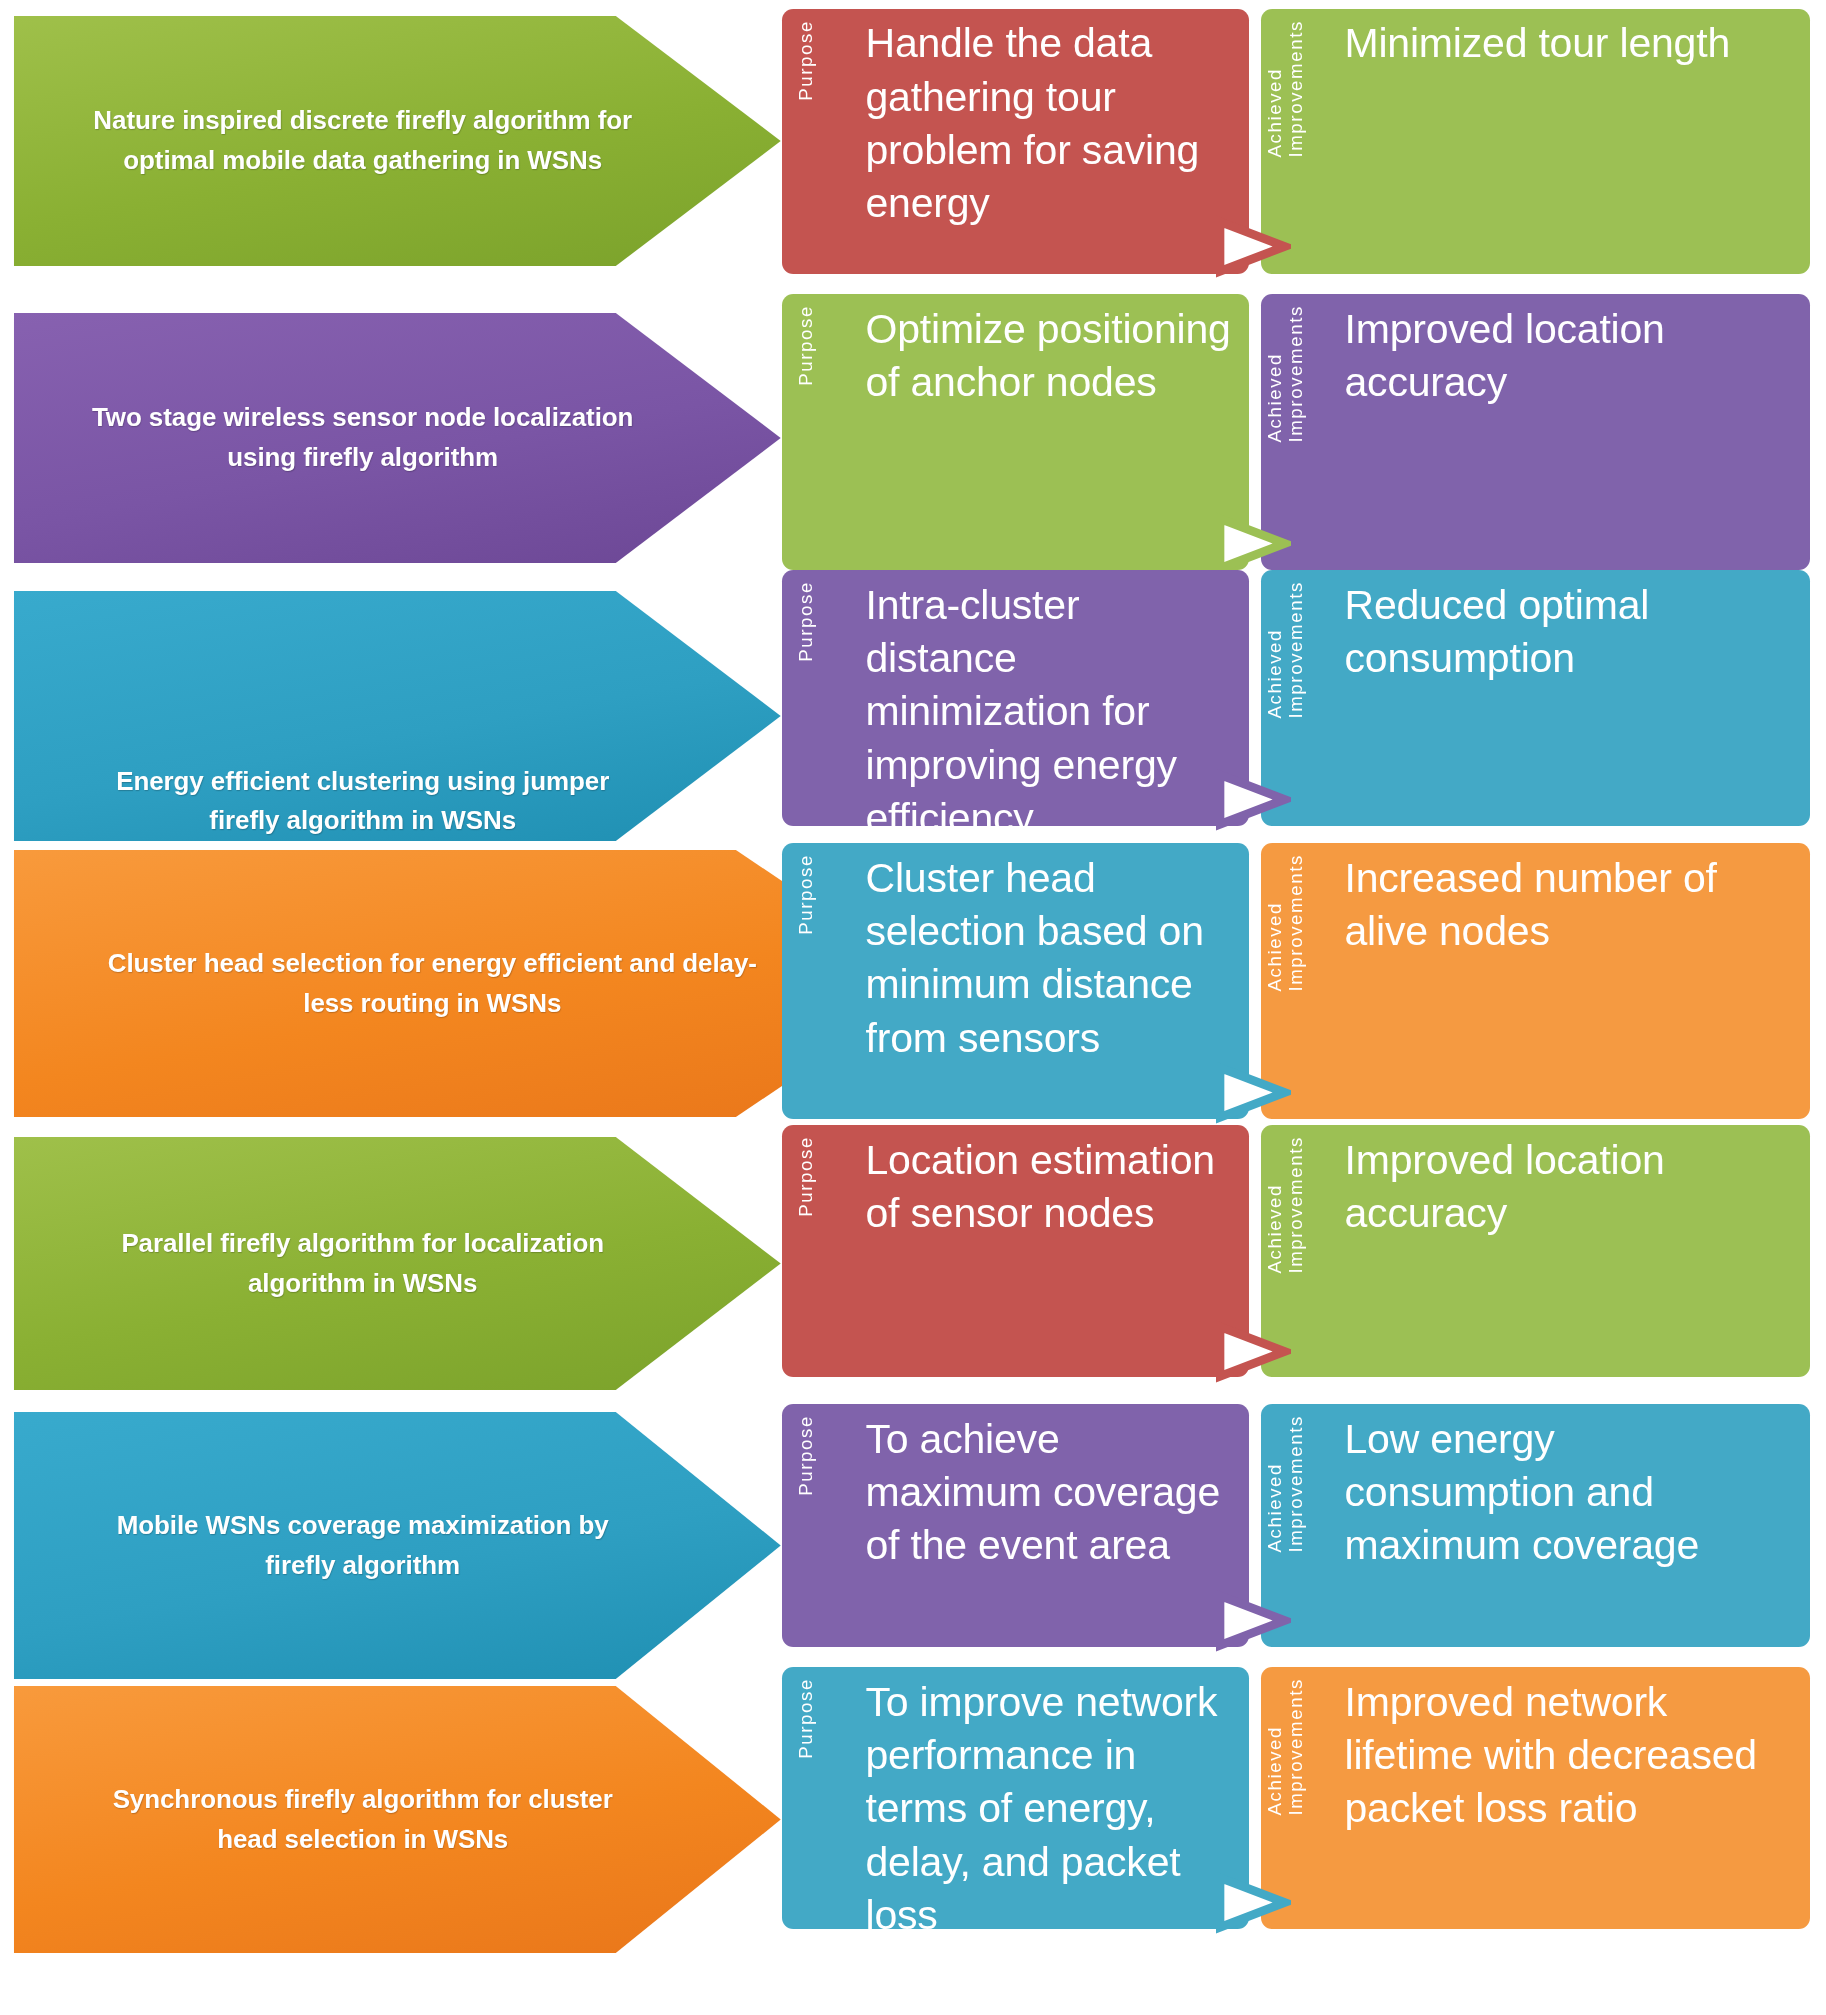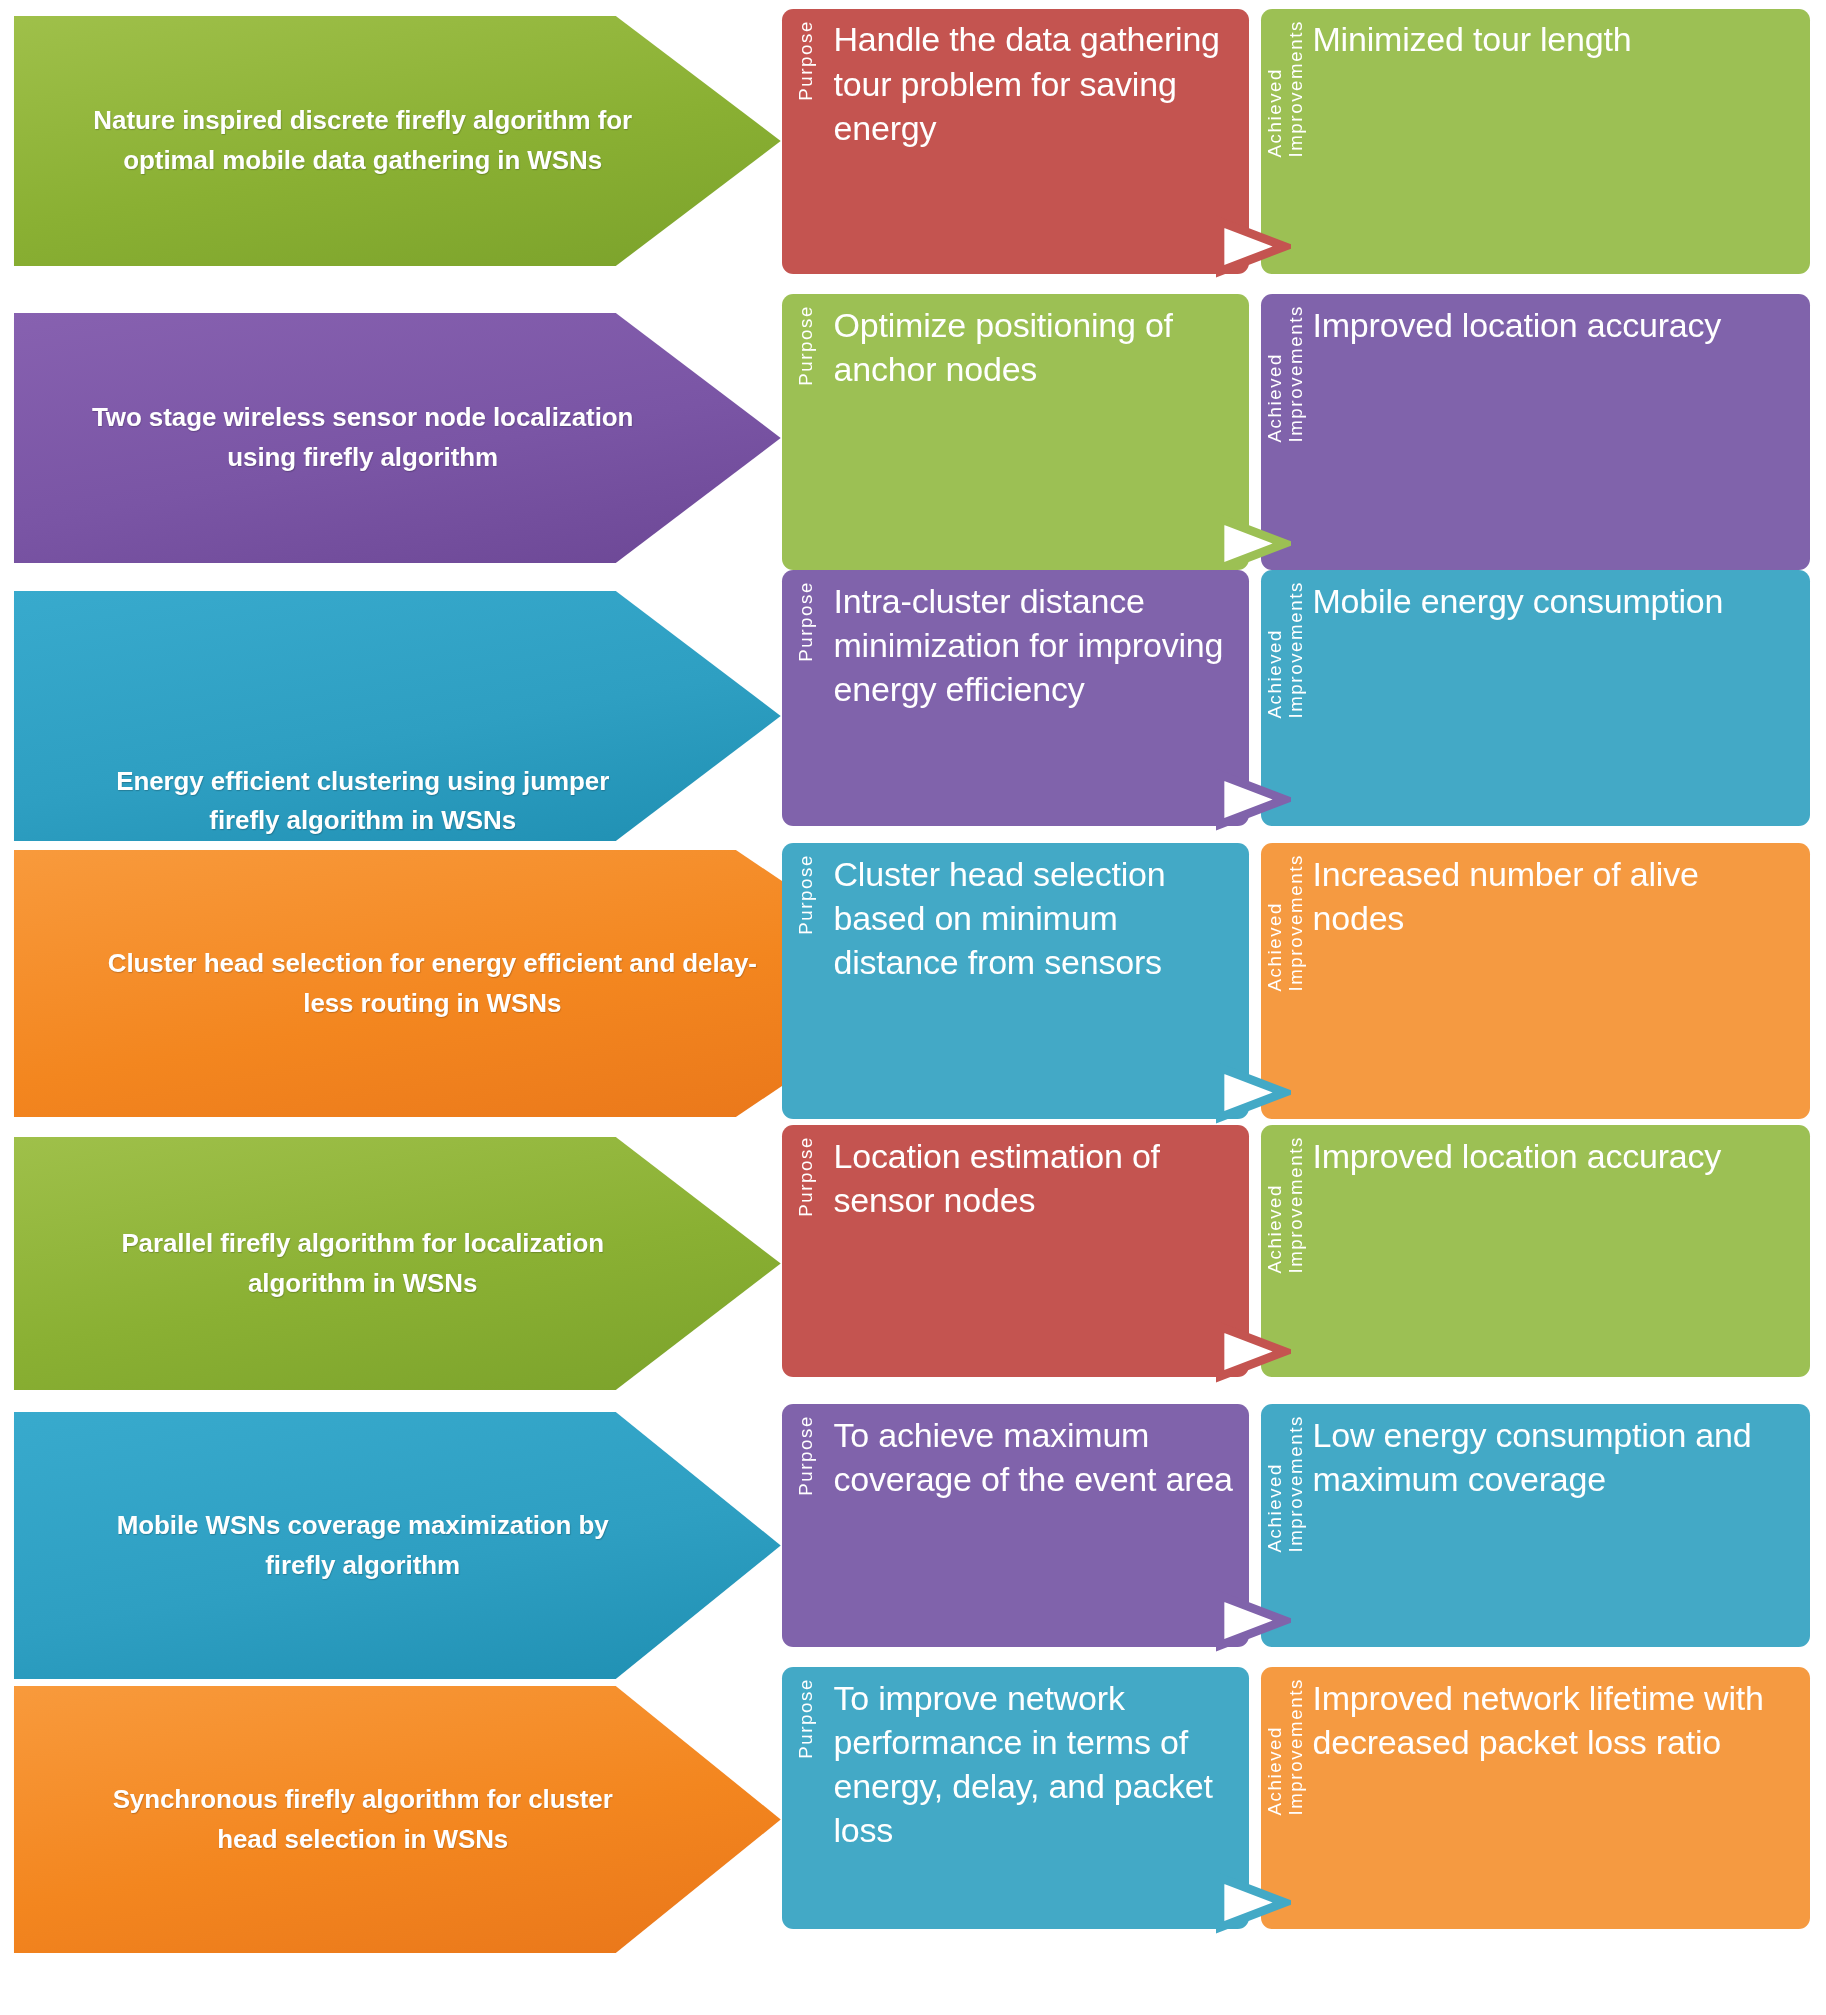--- a/index.html
+++ b/index.html
@@ -71,24 +71,25 @@
     font-weight: normal;
     white-space: pre-line;
     text-align: left;
   }
   .card-body {
     flex: 1 1 auto;
     padding: 8.7px 15px 8.7px 2.5px;
   }
   .card-text {
     color: #ffffff;
-    font-size: 34px;
+    font-size: 41px;
     line-height: 1.30;
     letter-spacing: -0.2px;
     font-weight: normal;
+    margin-left: 32px;
   }
 
   
   .connector {
     position: absolute;
     width: 75px;
     height: 67px;
     pointer-events: none;
   }
   .connector svg { display: block; width: 75px; height: 67px; }
@@ -174,21 +175,21 @@
       <div class="card-body">
         <div class="card-text">Intra-cluster distance minimization for improving energy efficiency</div>
       </div>
     </div>
     <div class="card flat-blue" style="left: 1261px; width: 549px; top: 570px; height: 256px;">
       <div class="card-vlabel">
         <span>Achieved
 Improvements</span>
       </div>
       <div class="card-body">
-        <div class="card-text">Mobile energy consumption</div>
+        <div class="card-text">Reduced optimal consumption</div>
       </div>
     </div>
     <div class="connector" style="left: 1216px; top: 766px;">
       <svg viewBox="0 0 120 108" xmlns="http://www.w3.org/2000/svg">
         <polygon points="6,14 110,54 6,94" fill="#ffffff" stroke="#8063ab" stroke-width="14" stroke-linejoin="miter"></polygon>
       </svg>
     </div>
     <div class="arrow-wrap" style="top: 850px;">
       <div class="arrow c-orange" style="width: 920px; height: 267px;">
         <div class="arrow-label">Cluster head selection for energy efficient and delay-less routing in WSNs</div>

